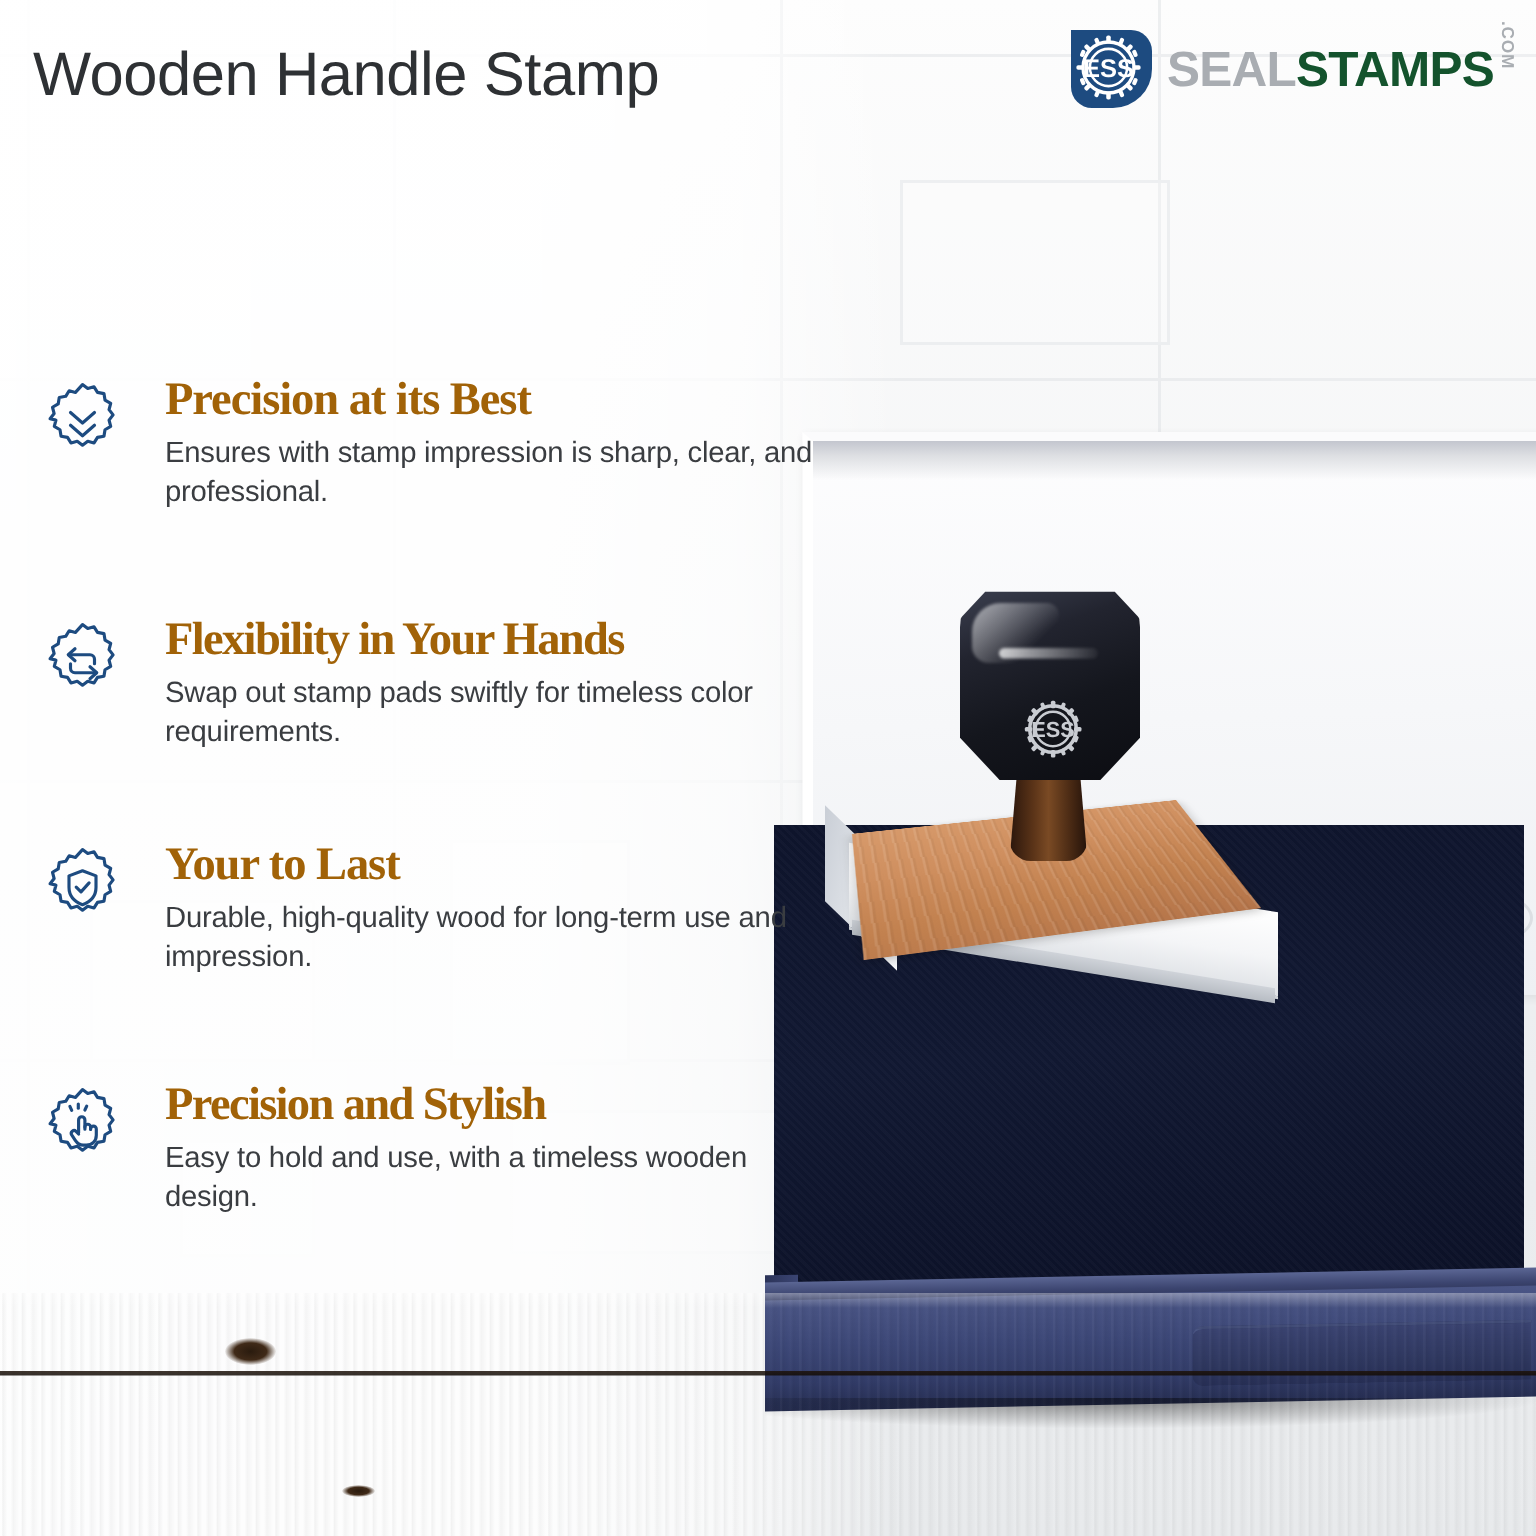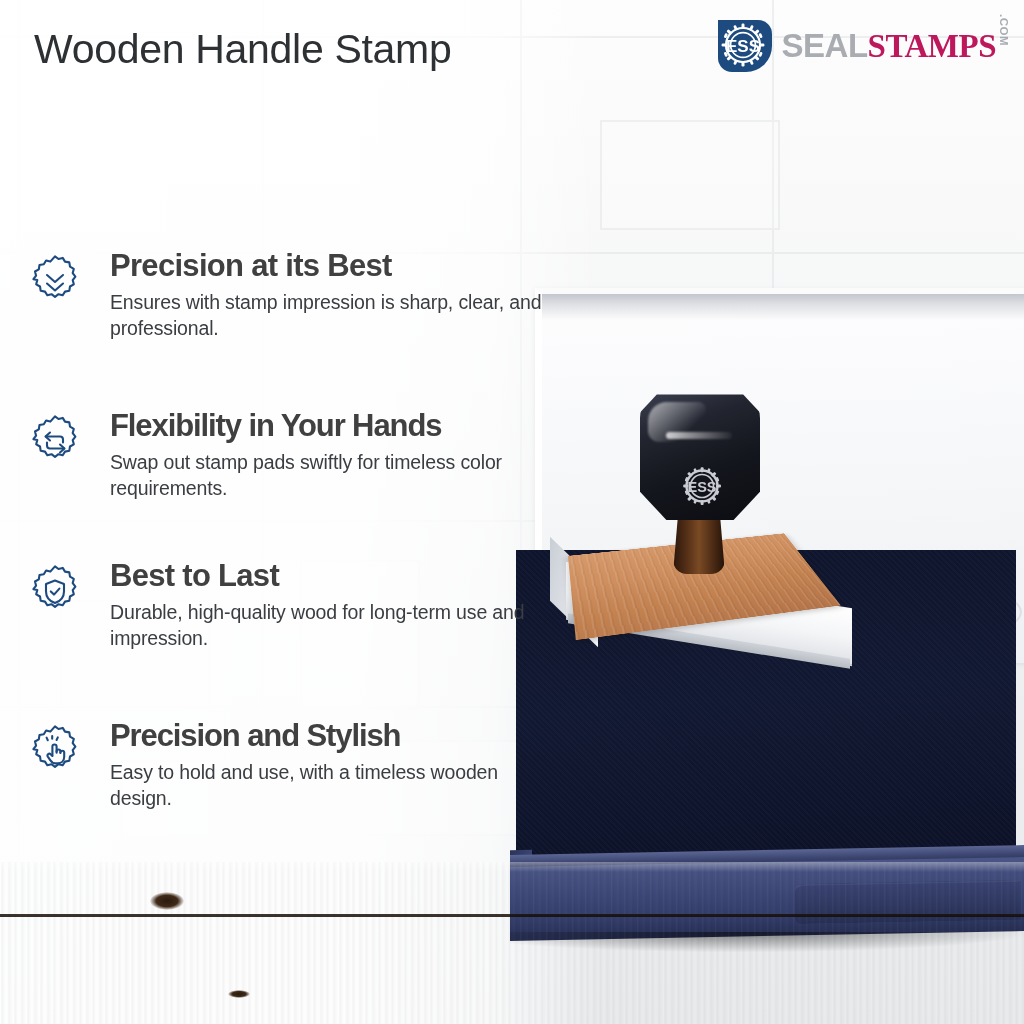--- a/index.html
+++ b/index.html
@@ -81,21 +81,21 @@
   }
   .wood-left-fade {
     position:absolute; left:0; top:0; width:1024px; height:10px;
     background:linear-gradient(180deg,rgba(255,255,255,.35),rgba(255,255,255,0));
   }
 
   
   .content { position:absolute; left:0; top:0; width:620px; height:1024px; }
 
   .kicker {
-    position:absolute; left:34px; top:28px;
+    position:absolute; left:22px; top:28px;
     font-size:41px; line-height:1.05;
     font-weight:400; color:#2e3134;
     letter-spacing:-.3px;
     white-space:nowrap;
   }
   .headline {
     position:absolute; left:32px; top:78px;
     font-size:83px; line-height:.95;
     font-weight:700; color:#1d4b80;
     letter-spacing:-2.2px;
@@ -104,22 +104,23 @@
 
   
   .feature { position:absolute; left:24px; width:560px; }
   .feature .icon-wrap {
     position:absolute; left:0; top:0;
     width:62px; height:62px;
   }
   .feature .ftitle {
     position:absolute; left:86px; top:-4px;
     font-size:31px; font-weight:700;
-    color:#404040; letter-spacing:-.7px;
+    color:#a16207; letter-spacing:-.7px;
     white-space:nowrap;
+    font-family:Liberation Serif, serif;
   }
   .feature .fdesc {
     position:absolute; left:86px; top:38px;
     width:440px;
     font-size:19.5px; line-height:1.32;
     color:#3a3d41; font-weight:400;
     letter-spacing:-.15px;
   }
   .feature.wide .ftitle { letter-spacing:-1.1px; }
 
@@ -129,21 +130,21 @@
     height:66px; display:flex; align-items:center;
   }
   .logo-badge { width:66px; height:66px; position:relative; flex:none; }
   .logo-word {
     display:flex; align-items:baseline;
     font-weight:700; font-size:33px;
     letter-spacing:-.5px; margin-left:4px;
   }
   .w-eng { color:#1d4b80; }
   .w-seal { color:#a9adb2; }
-  .w-stamps { color:#be185d;font-family:Liberation Serif, serif; }
+  .w-stamps { color:#14532d; }
   .w-dotcom {
     writing-mode:vertical-rl;
     font-size:11.5px; font-weight:700;
     color:#a9adb2; letter-spacing:.5px;
     margin-left:2px; transform:translateY(-11px);
   }
 
   
   .product { position:absolute; left:510px; top:250px; width:514px; height:774px; }
 
@@ -443,21 +444,21 @@
 
     <div class="feature" style="top:562px;">
       <div class="icon-wrap">
         <svg width="62" height="62" viewBox="0 0 62 62">
           <path class="ico-stroke" d="M31 4.4
             l3.5 2.6 4.2-1.1 2.3 3.7 4.3.8.7 4.3 3.8 2.2-1.1 4.2 2.7 3.5-2.7 3.5 1.1 4.2-3.8 2.2-.7 4.3-4.3.8-2.3 3.7-4.2-1.1-3.5 2.6-3.5-2.6-4.2 1.1-2.3-3.7-4.3-.8-.7-4.3-3.8-2.2 1.1-4.2L9.4 27.2l2.7-3.5-1.1-4.2 3.8-2.2.7-4.3 4.3-.8 2.3-3.7 4.2 1.1z"></path>
           <path class="ico-stroke" d="M31 18.5 l9 3.4 v7.6 c0 6-4 9.8-9 11.6 -5-1.8-9-5.6-9-11.6 v-7.6z"></path>
           <polyline class="ico-stroke" points="26.8,29.4 30,32.6 35.4,26.6"></polyline>
         </svg>
       </div>
-      <div class="ftitle">Best to Last</div>
+      <div class="ftitle">Your to Last</div>
       <div class="fdesc">Durable, high-quality wood for long-term use and impression.</div>
     </div>
 
     <div class="feature wide" style="top:722px;">
       <div class="icon-wrap">
         <svg width="62" height="62" viewBox="0 0 62 62">
           <path class="ico-stroke" d="M31 4.4
             l3.5 2.6 4.2-1.1 2.3 3.7 4.3.8.7 4.3 3.8 2.2-1.1 4.2 2.7 3.5-2.7 3.5 1.1 4.2-3.8 2.2-.7 4.3-4.3.8-2.3 3.7-4.2-1.1-3.5 2.6-3.5-2.6-4.2 1.1-2.3-3.7-4.3-.8-.7-4.3-3.8-2.2 1.1-4.2L9.4 27.2l2.7-3.5-1.1-4.2 3.8-2.2.7-4.3 4.3-.8 2.3-3.7 4.2 1.1z"></path>
           <path class="ico-stroke" d="M28.4 33.2 V24.6 a2.1 2.1 0 0 1 4.2 0 v6.2"></path>
           <path class="ico-stroke" d="M32.6 29.4 a1.9 1.9 0 0 1 3.8 0 v1.6"></path>

